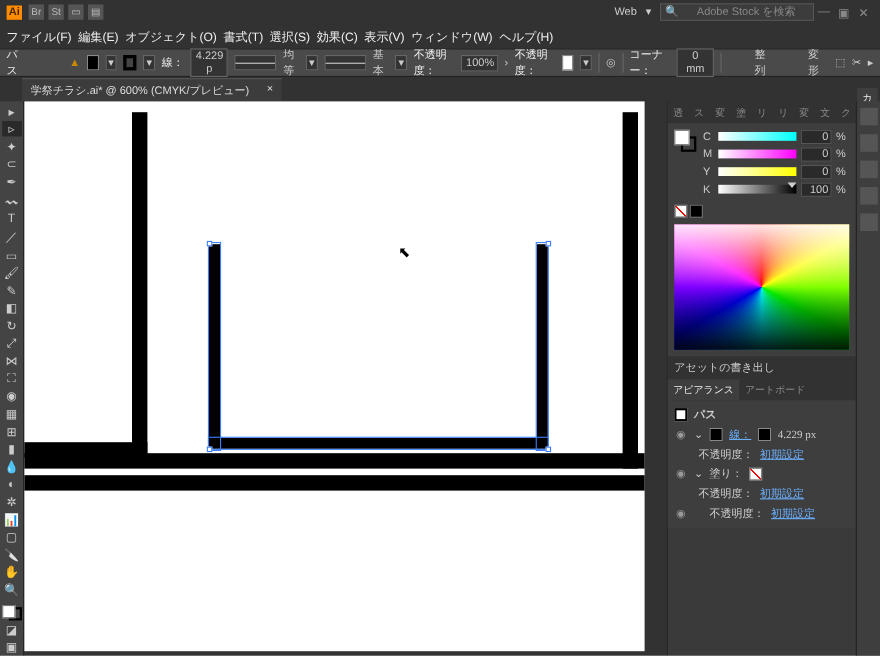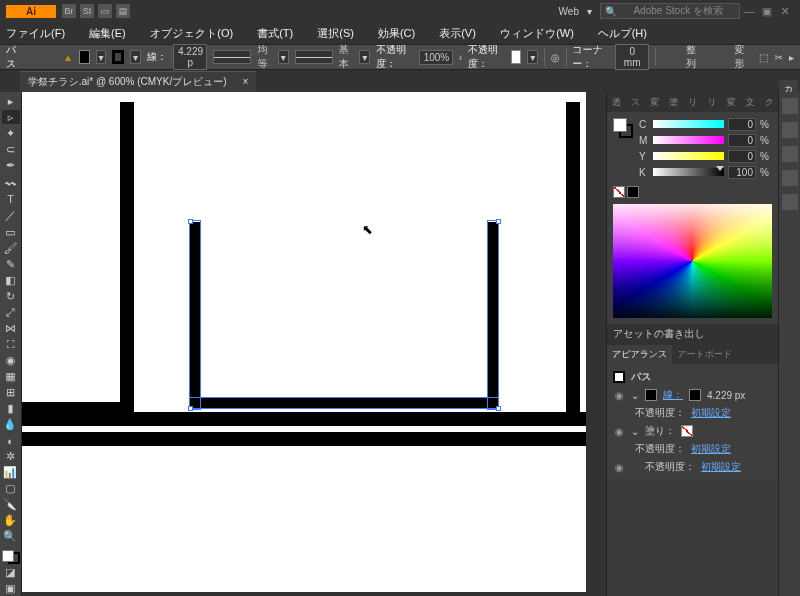--- a/index.html
+++ b/index.html
@@ -1,26 +1,26 @@
 <!DOCTYPE html>
 <html><head>
 <meta charset="utf-8">
 <style>
 * { margin: 0; padding: 0; box-sizing: border-box; font-family: "Meiryo", sans-serif; }
 body { background: #323232; color: #ccc; font-size: 10px; width: 800px; height: 596px; overflow: hidden; position: relative; }
 
 
 .titlebar { height: 22px; background: #323232; display: flex; align-items: center; padding: 0 6px; }
-.titlebar .logo { background: #ff8c00; color: #4a2600; font-weight: bold; padding: 1px 20px; font-size: 10px; margin-right: 6px; }
+.titlebar .logo { background: #ff8c00; color: #4a2600; font-weight: bold; padding: 1px 2px; font-size: 10px; margin-right: 6px; }
 .titlebar .ticon { width: 14px; height: 14px; background: #555; margin-right: 4px; display: flex; align-items: center; justify-content: center; font-size: 9px; color: #bbb; }
 .titlebar .spacer { flex: 1; }
 .titlebar .search { background: #3c3c3c; border: 1px solid #555; width: 140px; height: 16px; display: flex; align-items: center; padding: 0 4px; color: #888; font-size: 10px; }
 .titlebar .winbtn { width: 18px; text-align: center; color: #888; font-size: 11px; cursor: pointer; }
 
-.menubar { height: 22px; background: #323232; display: flex; align-items: center; padding: 0 6px; gap: 24px; color: #eee; font-size: 11px; }
+.menubar { height: 22px; background: #323232; display: flex; align-items: center; padding: 0 6px; gap: 6px; color: #eee; font-size: 11px; }
 .menubar span { cursor: pointer; }
 
 .controlbar { height: 26px; background: #4a4a4a; border-top: 1px solid #222; border-bottom: 1px solid #222; display: flex; align-items: center; padding: 0 6px; gap: 6px; font-size: 10px; }
 .controlbar .lbl { color: #eee; }
 .controlbar .swatch { width: 14px; height: 14px; background: #000; border: 1px solid #888; }
 .controlbar .dd { width: 14px; height: 14px; background: #333; border: 1px solid #666; display: flex; align-items: center; justify-content: center; }
 .controlbar .field { background: #333; border: 1px solid #666; padding: 1px 4px; min-width: 34px; text-align: center; }
 .controlbar .linestyle { width: 50px; height: 14px; background: #333; border: 1px solid #666; display: flex; align-items: center; justify-content: center; }
 .controlbar .linestyle .line { width: 36px; height: 1px; background: #ccc; }
 .controlbar .sep { width: 1px; height: 18px; background: #666; }
@@ -72,21 +72,21 @@
 .spectrum::after { content: ""; position: absolute; inset: 0; background: linear-gradient(to bottom, rgba(255,255,255,0.9), rgba(255,255,255,0) 50%, rgba(0,0,0,0) 50%, rgba(0,0,0,0.9)); }
 
 .panel-header { height: 20px; background: #323232; display: flex; align-items: center; padding: 0 6px; font-size: 10px; }
 .appearance { background: #3e3e3e; padding: 4px 0; font-size: 10px; }
 .ap-row { display: flex; align-items: center; padding: 2px 6px; gap: 6px; }
 .ap-row .eye { width: 12px; text-align: center; color: #999; }
 .ap-row .car { width: 8px; }
 .ap-row .sw { width: 12px; height: 12px; border: 1px solid #888; background: #000; }
 .ap-row .nonesw { width: 12px; height: 12px; border: 1px solid #888; background: linear-gradient(45deg, #fff 45%, #f00 45%, #f00 55%, #fff 55%); }
 .ap-row .label { flex: 0 0 auto; }
-.ap-row .val { flex: 1; text-align: left; }
+.ap-row .val { flex: 1; text-align: left; font-family: Liberation Serif, serif; }
 .ap-sub { padding-left: 28px; }
 .ap-link { color: #6bb0ff; text-decoration: underline; cursor: pointer; }
 </style>
 </head>
 <body>
 
 <div class="titlebar">
   <div class="logo">Ai</div>
   <div class="ticon">Br</div>
   <div class="ticon">St</div>

